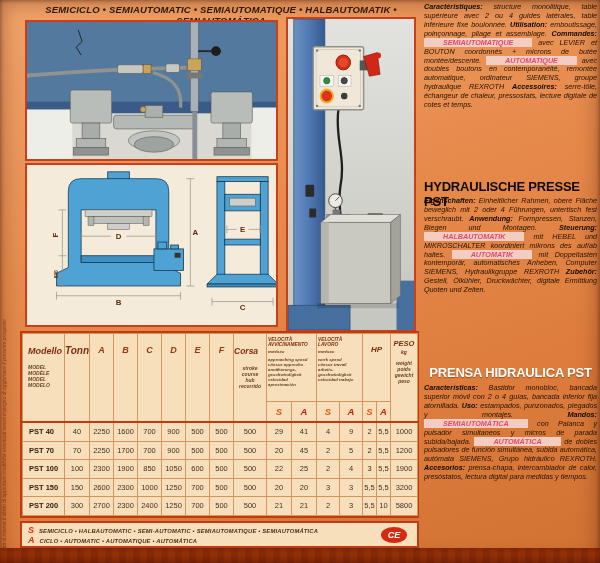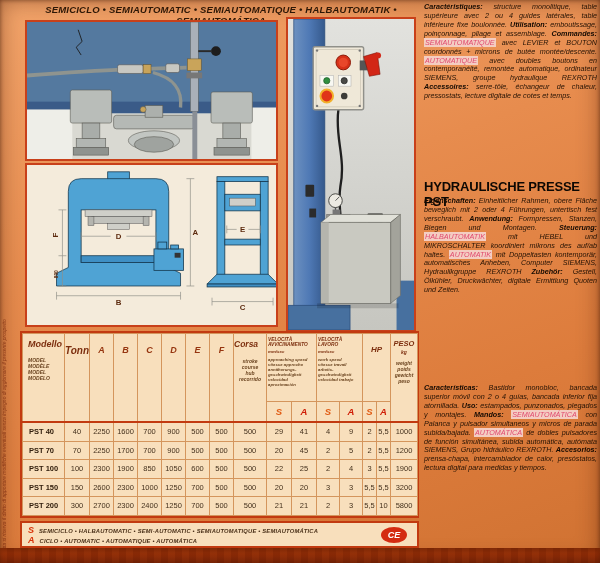--- a/index.html
+++ b/index.html
@@ -19,21 +19,21 @@
   .photo2{left:286px;top:17px;width:130px;height:315px;}
   .diagram{left:25px;top:163px;width:253px;height:164px;background:#f4ebdb;}
   .frame svg{display:block;width:100%;height:100%;}
 
   
   .tablebox{position:absolute;left:20px;top:331px;width:399px;border:2px solid #c23a10;
     box-sizing:border-box;background:#f8dfbc;}
   table{width:100%;border-collapse:collapse;table-layout:fixed;}
   th,td{border:1px solid #d4955c;padding:0;overflow:hidden;}
   thead th{vertical-align:top;font-style:italic;}
-  .hmain{font-weight:bold;color:#7c2e0e;font-size:8.5px;padding-top:5px;}
+  .hmain{font-weight:bold;color:#7c2e0e;font-size:8.5px;padding-top:12px;}
   .c-mod .hmain{text-align:left;padding-left:5px;font-size:9px;}
   .hsubs{font-size:5px;color:#6b4420;font-weight:bold;line-height:6px;margin-top:8px;text-align:left;padding-left:5px;}
   .c-ctr .hsubs{text-align:center;padding-left:0;margin-top:9px;}
   .c-dim .hmain{font-size:9px;padding-top:11px;text-align:center;color:#96350f;}
   .c-tonn .hmain{font-size:10px;padding-top:11px;text-align:center;}
   .c-speed .hmain{font-size:4.8px;line-height:5.4px;padding:3px 1px 0;text-align:left;}
   .hunit{font-size:4.4px;color:#7c2e0e;text-align:left;padding:1px 1px 0;font-weight:bold;}
   .c-speed .hsubs{font-size:4.3px;line-height:5px;margin-top:3px;padding-left:1px;}
   .c-hp .hmain{font-size:8px;padding-top:11px;text-align:center;}
   .c-peso .hmain{font-size:7.5px;padding-top:5px;text-align:center;}
@@ -54,21 +54,21 @@
   .legend-text{font:italic bold 5.8px "Liberation Sans",sans-serif;color:#4a3018;letter-spacing:.2px;}
   .ce{position:absolute;right:10px;top:50%;transform:translateY(-50%);width:26px;height:16px;
     background:#d42b10;border-radius:50%;display:flex;align-items:center;justify-content:center;
     color:#fff;font:italic bold 9px "Liberation Sans",sans-serif;}
 
   
   .rightcol{position:absolute;left:424px;top:3px;width:173px;height:556px;}
   .par{position:absolute;width:100%;font:italic 7.2px/1.24 "Liberation Sans",sans-serif;
     color:#241204;text-align:justify;}
   .par .seg-b{font-weight:bold;color:#140a02;}
-  .par .seg-h{font-weight:normal;color:#e0496f;background:#f4cdc2;padding:0 1px;margin-top:16px;}
+  .par .seg-h{font-weight:bold;color:#e0496f;background:#f4cdc2;padding:0 19px;margin-top:16px;}
   .h-black{position:absolute;width:100%;font:bold 13px "Liberation Sans",sans-serif;
     color:#0d0803;letter-spacing:-.2px;}
   .h-white{position:absolute;width:100%;text-align:center;font:bold 13px "Liberation Sans",sans-serif;
     color:#ffffff;text-shadow:0 1px 1px rgba(90,30,0,.5);letter-spacing:-.2px;}
   .p-fr{top:0;} .h-de{top:176px;} .p-de{top:194px;} .h-es{top:362px;} .p-es{top:381px;}
 </style>
 </head>
 <body>
 
 <div class="page">
@@ -463,17 +463,18 @@
       <span class="legend-key">A</span>
       <span class="legend-text">CICLO • AUTOMATIC • AUTOMATIQUE • AUTOMÁTICA</span>
     </div>
     <div class="ce">CE</div>
   </div>
 
   <div class="rightcol">
     <div class="par p-fr"><span class="seg-b">Caractéristiques: </span><span>structure monolitique, table supérieure avec 2 ou 4 guides latérales, table inférieure fixe boulonnée. </span><span class="seg-b">Utilisation: </span><span>emboutissage, poinçonnage, pliage et assemblage. </span><span class="seg-b">Commandes: </span><span class="seg-h">SEMIAUTOMATIQUE</span><span> avec LEVIER et BOUTON coordonnés + microns de butée montée/descente. </span><span class="seg-h">AUTOMATIQUE</span><span> avec doubles boutons en contemporanéité, remontée automatique, ordinateur SIEMENS, groupe hydraulique REXROTH </span><span class="seg-b">Accessoires: </span><span>serre-tôle, échangeur de chaleur, pressostats, lecture digitale de cotes et temps.</span></div>
     <div class="h-black h-de">HYDRAULISCHE PRESSE PST</div>
     <div class="par p-de"><span class="seg-b">Eigenschaften: </span><span>Einheitlicher Rahmen, obere Fläche beweglich mit 2 oder 4 Führungen, untertisch fest verschraubt. </span><span class="seg-b">Anwendung: </span><span>Formpressen, Stanzen, Biegen und Montagen. </span><span class="seg-b">Steuerung: </span><span class="seg-h">HALBAUTOMATIK</span><span> mit HEBEL und MIKROSCHALTER koordiniert mikrons des auf/ab haltes. </span><span class="seg-h">AUTOMATIK</span><span> mit Doppeltasten kontemporär, automatisches Anheben, Computer SIEMENS, Hydraulikgruppe REXROTH </span><span class="seg-b">Zubehör: </span><span>Gestell, Ölkühler, Druckwächter, digitale Ermittlung Quoten und Zeiten.</span></div>
+    <div class="h-white h-es">PRENSA HIDRAULICA PST</div>
     <div class="par p-es"><span class="seg-b">Características: </span><span>Bastidor monobloc, bancada superior móvil con 2 o 4 guías, bancada inferior fija atornillada. </span><span class="seg-b">Uso: </span><span>estampados, punzonados, plegados y montajes. </span><span class="seg-b">Mandos: </span><span class="seg-h">SEMIAUTOMÁTICA</span><span> con Palanca y pulsador simultaneos y micros de parada subida/bajada. </span><span class="seg-h">AUTOMÁTICA</span><span> de dobles pulsadores de función simultánea, subida automática, autómata SIEMENS, Grupo hidráulico REXROTH. </span><span class="seg-b">Accesorios: </span><span>prensa-chapa, intercambiador de calor, presóstatos, lectura digital para medidas y tiempos.</span></div>
   </div>
 
   <div class="bottom-edge"></div>
 </div>
 
 </body></html>

